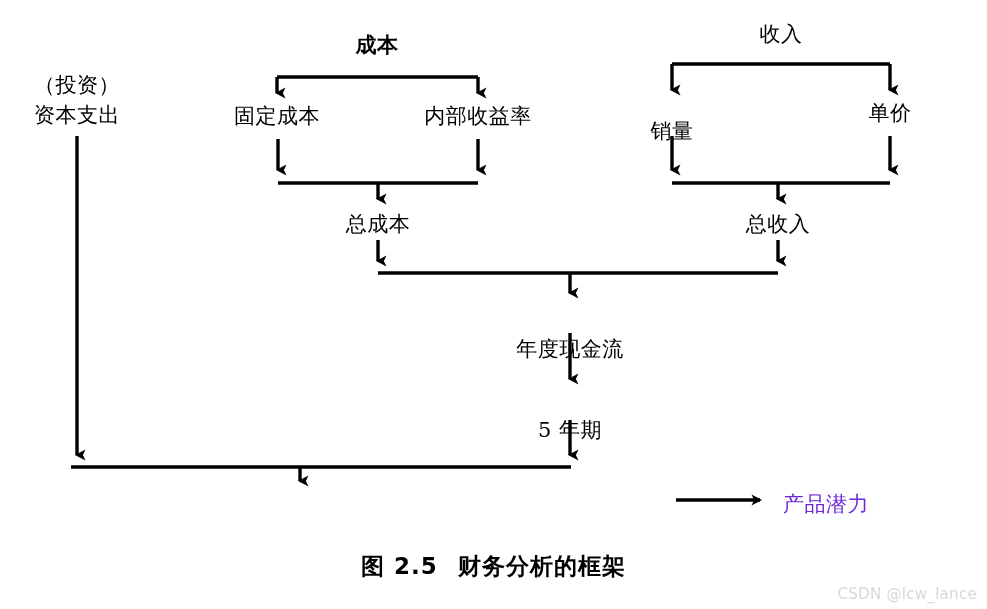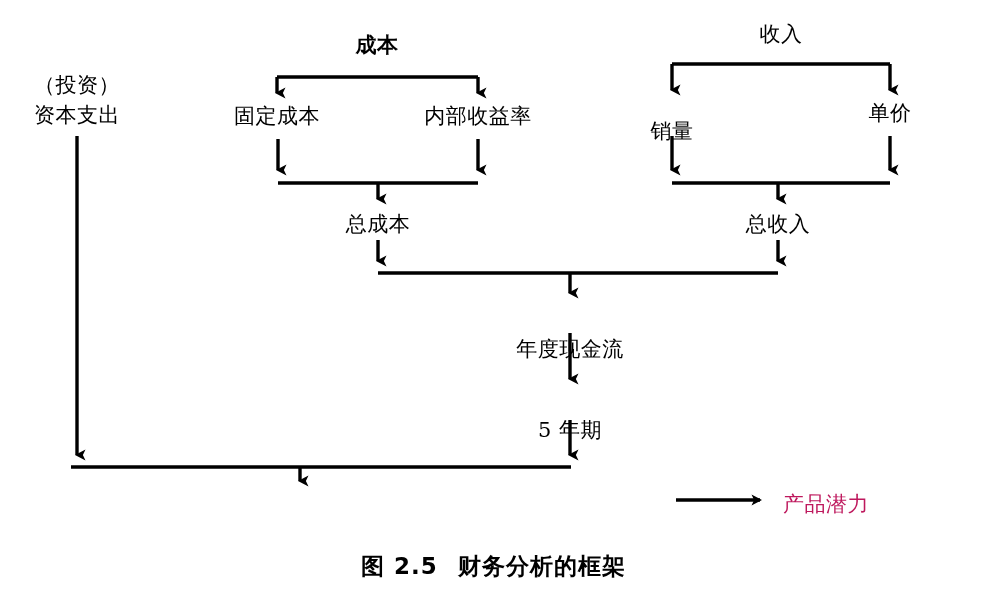--- a/index.html
+++ b/index.html
@@ -50,21 +50,21 @@
     font-size: 21px;
     color: #000000;
     letter-spacing: 0.5px;
     transform: translate(-50%, -50%);
   }
   .potential-label {
     position: absolute;
     white-space: nowrap;
     font-family: "DejaVu Serif", "Liberation Serif", serif;
     font-size: 21px;
-    color: #be185d;
+    color: #6d28d9;
     letter-spacing: 0.5px;
     transform: translate(-50%, -50%);
   }
   #figure-caption {
     position: absolute;
     left: 0;
     right: 0;
     top: 551px;
     text-align: center;
     font-family: "DejaVu Sans", "Liberation Sans", sans-serif;
@@ -187,14 +187,15 @@
 
   <div class="node-label" style="left:570px; top:403px;margin-top:28px;">5 年期</div>
 
 
   <div class="potential-label" style="left:826px; top:504px;">产品潜力</div>
 
   <div id="figure-caption">
     <span>图 2.5</span><span class="cap-gap"></span><span>财务分析的框架</span>
   </div>
 
+  <div id="watermark">CSDN @lcw_lance</div>
 
 </div>
 
 </body></html>

